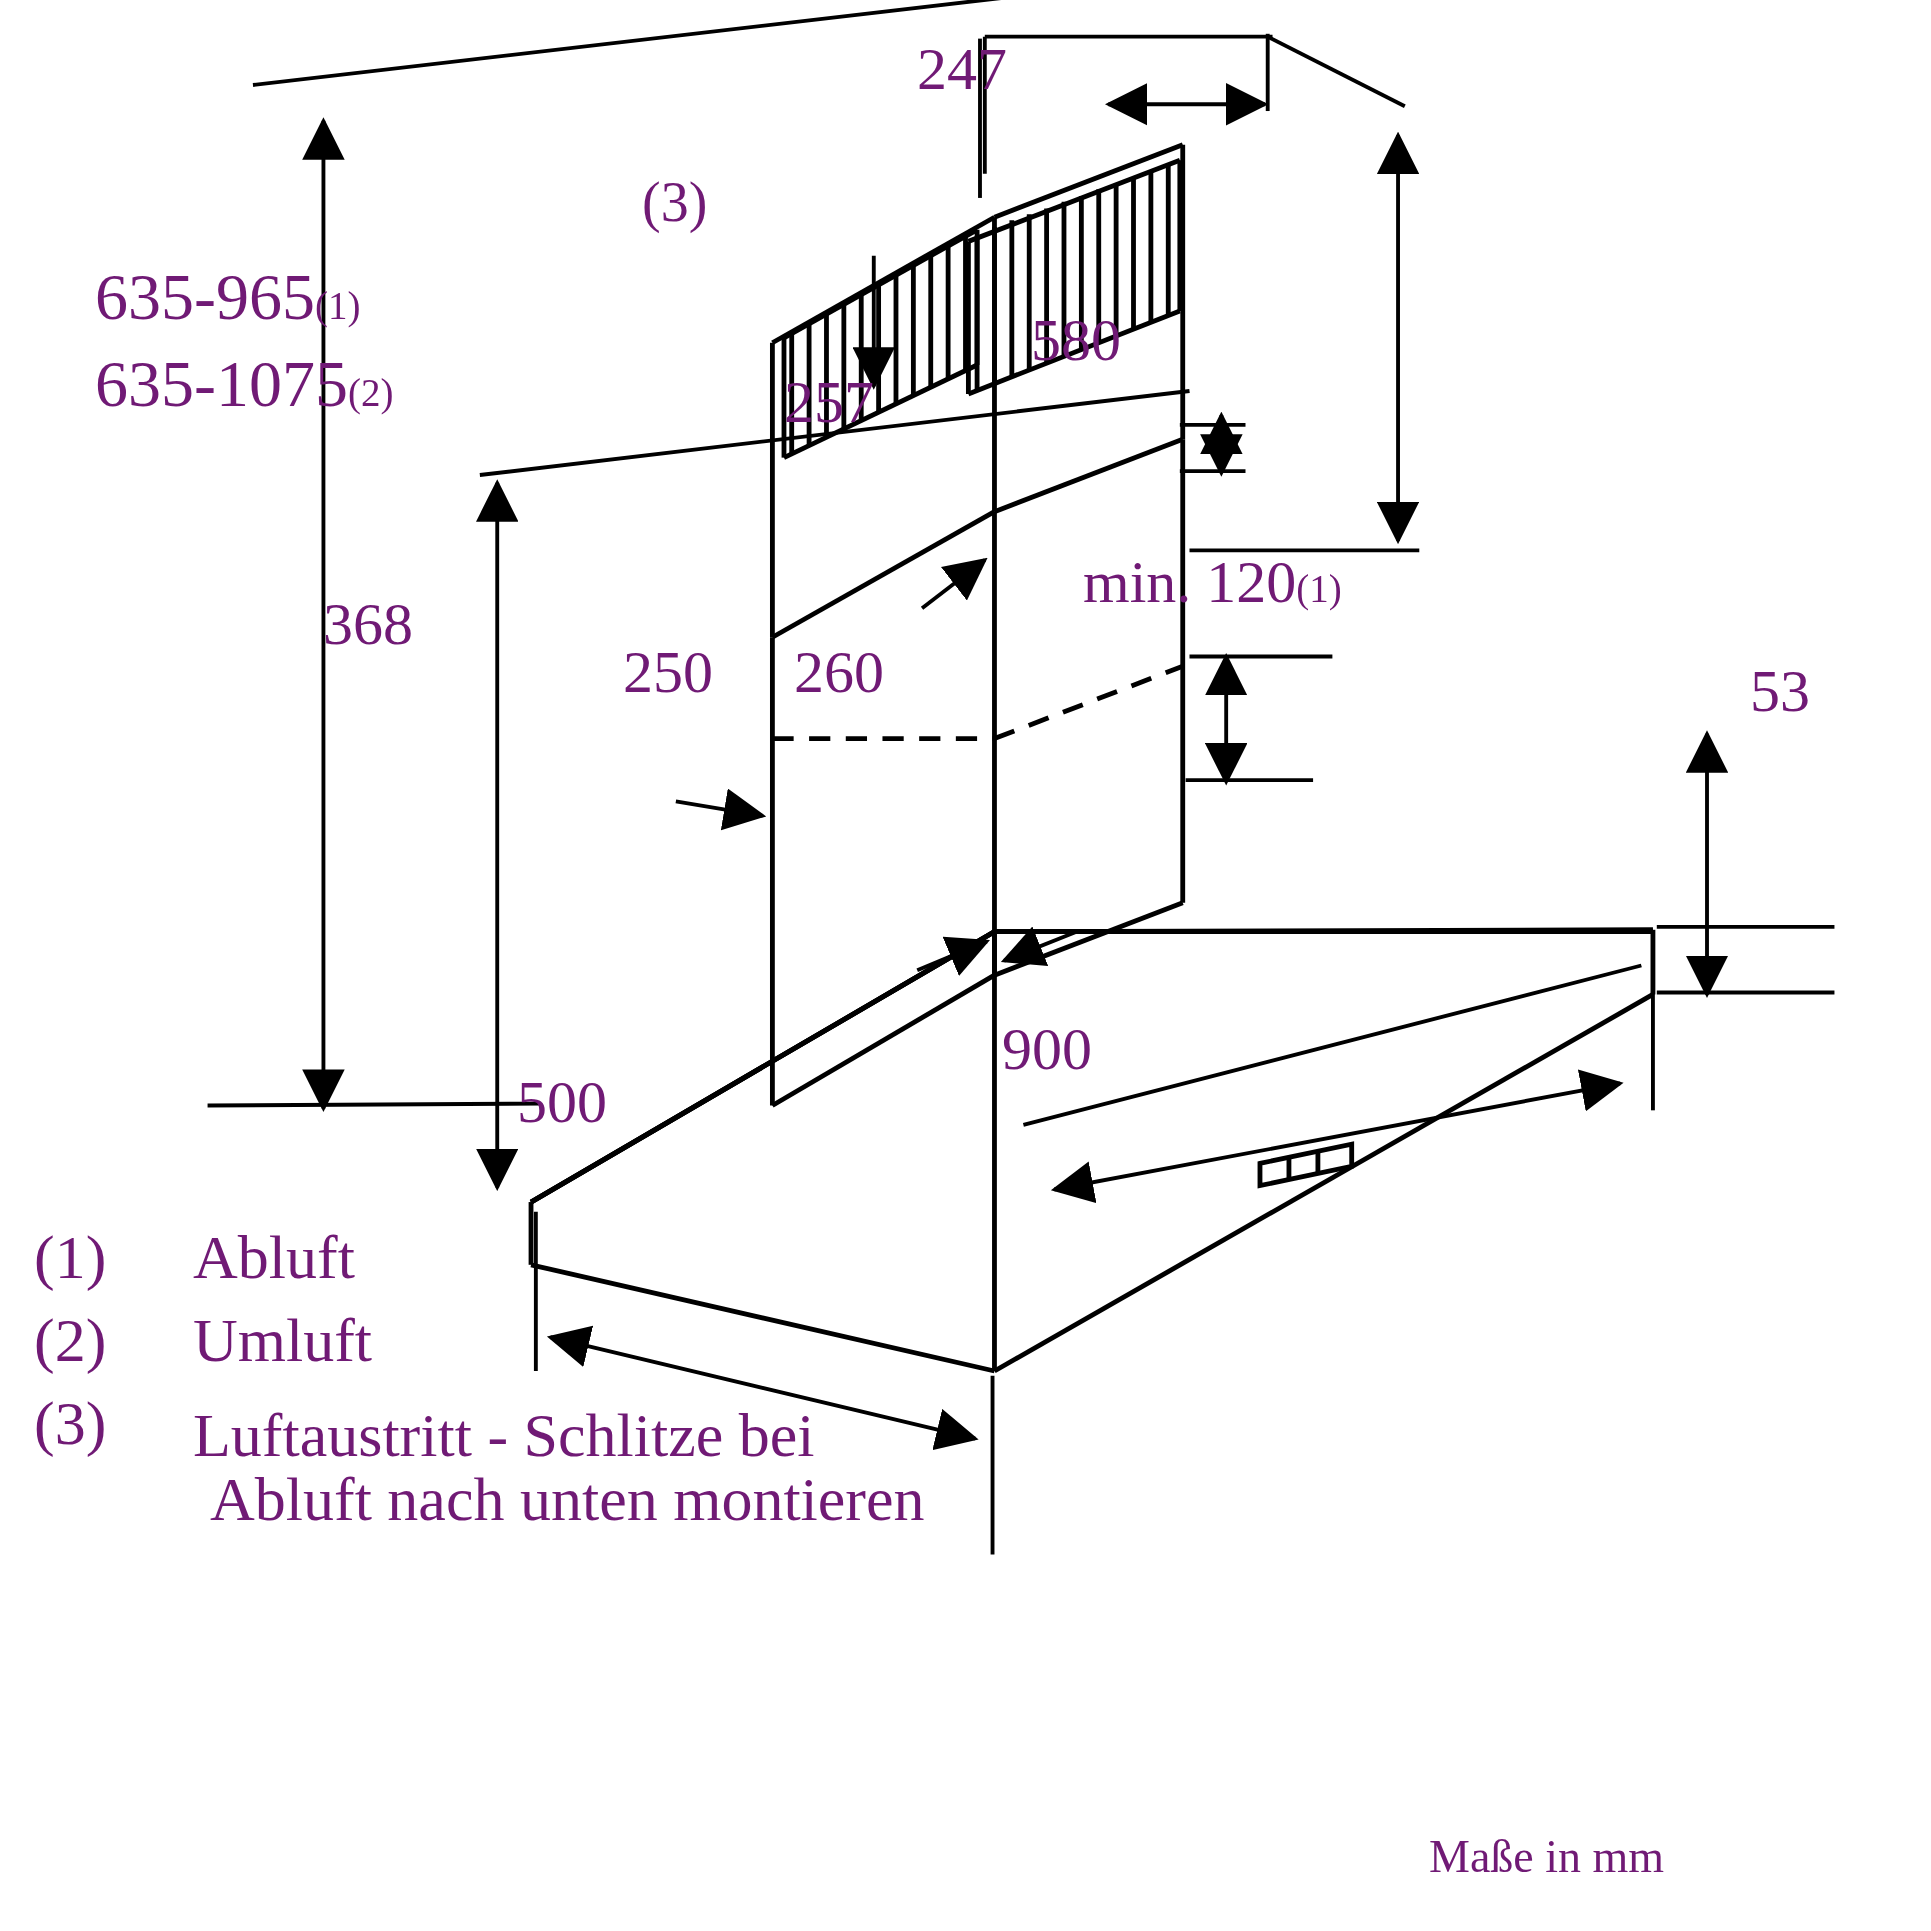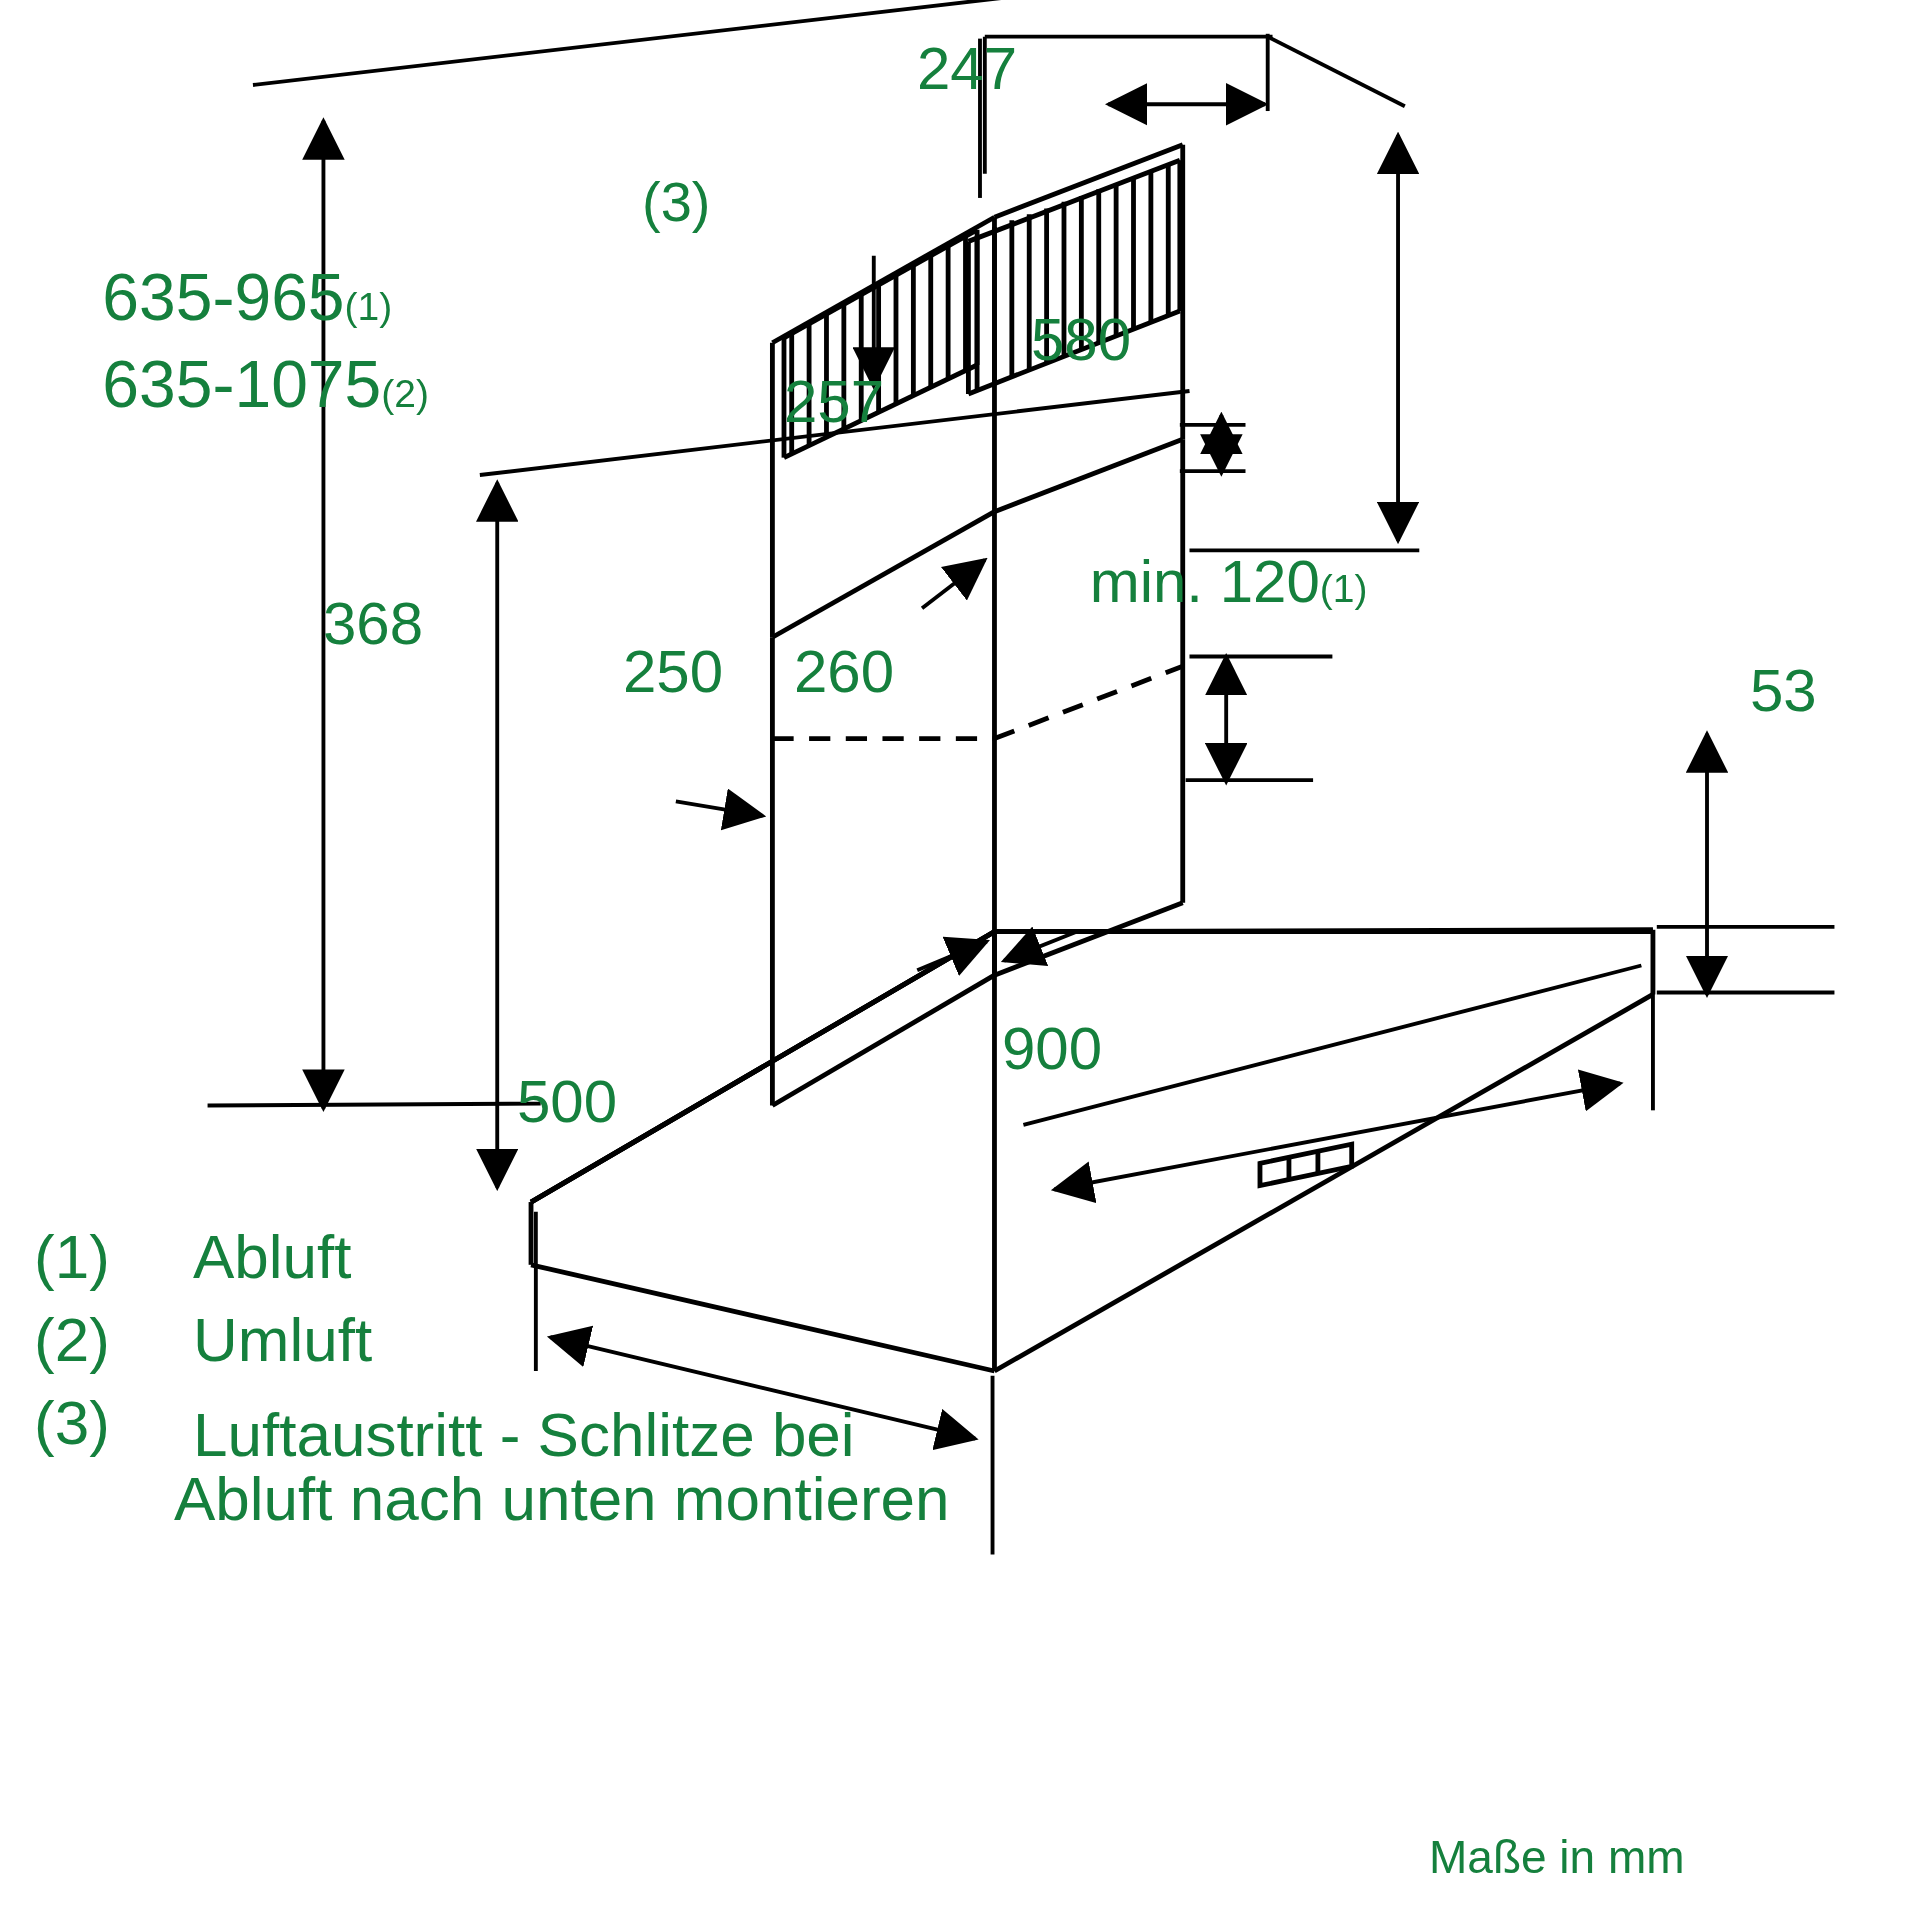--- a/index.html
+++ b/index.html
@@ -23,22 +23,22 @@
     position: absolute;
     left: 0;
     top: 0;
     width: 1931px;
     height: 1931px;
   }
   .lbl {
     position: absolute;
     white-space: pre;
     line-height: 1.0;
-    font-family: Liberation Sans, sans-serif;
-    color: #15803d;
+    font-family: Liberation Serif, serif;
+    color: #701a75;
   }
   .dim {
     font-size: 60px;
   }
   .dim-big {
     font-size: 66px;
   }
   .sup {
     font-size: 39px;
   }
@@ -307,21 +307,21 @@
     <div style="display:flex; gap:33px; margin-bottom:21px;">
       <div class="lbl legend" style="position:relative; left:0; top:0; width:126px;">(2)</div>
       <div class="lbl legend" style="position:relative; left:0; top:0;">Umluft</div>
     </div>
 
     <div style="display:flex; gap:33px; margin-bottom:13.5px;">
       <div class="lbl legend" style="position:relative; left:0; top:0; width:126px;">(3)</div>
       <div class="lbl legend" style="position:relative; left:0; top:12px;">Luftaustritt - Schlitze bei</div>
     </div>
 
-    <div style="display:flex; gap:14px;">
+    <div style="display:flex; gap:50px;">
       <div class="lbl legend" style="position:relative; left:0; top:0; width:126px;"></div>
       <div class="lbl legend" style="position:relative; left:0; top:0;">Abluft nach unten montieren</div>
     </div>
 
   </div>
 
   <div class="lbl units" style="left:1429px; top:1834px;">Maße in mm</div>
 
 </div>
 

